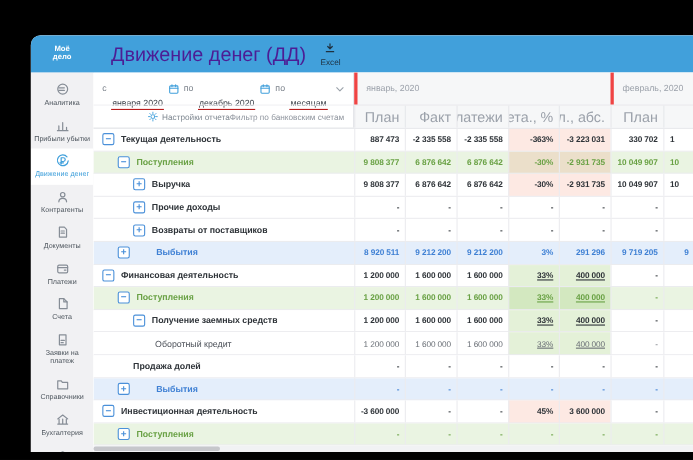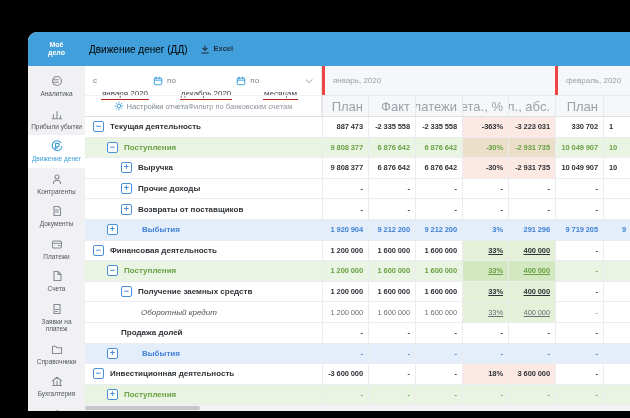--- a/index.html
+++ b/index.html
@@ -4,41 +4,41 @@
 <style>
   html,body{margin:0;padding:0;background:#000;}
   *{box-sizing:border-box;}
   .stage{position:relative;width:630px;height:418px;background:#000;overflow:hidden;
          font-family:"Liberation Sans","DejaVu Sans",sans-serif;}
   .window{position:absolute;left:28px;top:32px;right:0;bottom:7px;background:#fff;
           border-top-left-radius:9px;overflow:hidden;display:flex;flex-direction:column;}
   
   .topbar{height:34px;flex:0 0 34px;background:#41a0db;display:flex;align-items:center;}
   .logo{width:57px;flex:0 0 57px;text-align:center;color:#fff;font-size:7px;font-weight:bold;line-height:8px;}
-  .title{color:#000000;font-size:10px;margin-left:4px;white-space:nowrap;}
-  .excel{display:flex;gap:3px;margin-left:13px;color:#1f3140;font-size:7.5px;font-weight:bold;cursor:pointer;}
+  .title{color:#4c1d95;font-size:18px;margin-left:16px;white-space:nowrap;}
+  .excel{display:flex;align-items:center;gap:3px;margin-left:13px;color:#1f3140;font-size:7.5px;font-weight:normal;cursor:pointer;flex-direction:column;}
   
   .appbody{flex:1;display:flex;min-height:0;}
   .sidebar{width:57px;flex:0 0 57px;background:#f1f1f3;overflow:hidden;padding-top:4px;}
   .side-item{padding:5px 2px 5px;text-align:center;font-size:6.5px;line-height:7.5px;color:#4e565e;cursor:pointer;}
   .side-item .sicon{display:block;height:13px;margin-bottom:2px;color:#868d96;}
   .side-item svg{width:12px;height:12px;stroke:currentColor;fill:none;stroke-width:1.1;stroke-linecap:round;stroke-linejoin:round;}
   .side-item.active{background:#fff;color:#41a0db;}
   .side-item.active .sicon{color:#41a0db;}
   .main{flex:1;min-width:0;display:flex;flex-direction:column;background:#fff;}
   
   .head{height:51px;flex:0 0 51px;display:flex;border-bottom:1px solid #dfe0e4;}
   .head-left{width:237px;flex:0 0 237px;border-right:1px solid #e3e4e8;display:flex;flex-direction:column;}
   .filters{height:29px;display:flex;align-items:center;padding-left:8px;gap:4px;font-size:8px;white-space:nowrap;}
   .flabel{color:#7b828b;}
   .fvalue{color:#3a4048;border-bottom:1px solid #b91c1c;padding:0 1px 1px;cursor:pointer;margin-top:28px;}
   .cal{width:10px;height:10px;color:#41a0db;cursor:pointer;}
   .cal svg,.chev svg{width:10px;height:10px;stroke:currentColor;fill:none;stroke-width:1.2;stroke-linecap:round;stroke-linejoin:round;}
   .chev{width:10px;height:10px;color:#9aa1a9;margin-left:2px;}
-  .settings{height:22px;display:flex;align-items:center;justify-content:center;padding:0 8px;border-top:1px solid #f1f1f4;font-size:7.5px;}
+  .settings{height:22px;display:flex;align-items:center;justify-content:flex-end;padding:0 8px;border-top:1px solid #f1f1f4;font-size:7.5px;}
   .settings-link{display:flex;align-items:center;gap:3px;color:#7e8790;cursor:pointer;}
   .gear{width:10px;height:10px;color:#41a0db;}
   .gear svg{width:10px;height:10px;stroke:currentColor;fill:none;stroke-width:1;stroke-linecap:round;}
   .bank-link{color:#8f959e;cursor:pointer;}
   .head-right{flex:1;min-width:0;display:flex;flex-direction:column;background:#f6f7f8;}
   .months{height:31px;display:grid;grid-template-columns:233px minmax(0,1fr);border-bottom:1px solid #e9eaed;}
   .month-cell{padding-left:8px;display:flex;align-items:center;font-size:8px;color:#9ba1aa;border-left:3px solid #ef4444;white-space:nowrap;overflow:hidden;}
   .colhdr{height:20px;display:grid;grid-template-columns:46px 47px 47px 46px 47px 48px minmax(0,1fr);}
   .colhdr .hcell{display:flex;align-items:center;justify-content:flex-end;padding-right:5px;font-size:13px;color:#9ba1aa;border-left:1px solid #e7e8ec;white-space:nowrap;overflow:hidden;}
   
@@ -52,21 +52,21 @@
   .exp{flex:0 0 11px;width:11px;height:11px;margin-right:6px;border:1px solid #4a90d9;border-radius:2px;
        background:#fff;color:#4a90d9;font-size:9px;line-height:9px;font-weight:bold;text-align:center;cursor:pointer;}
   .rlabel{font-size:8px;color:#2e3338;font-weight:bold;overflow:hidden;text-overflow:clip;}
   .num{justify-content:flex-end;padding-right:5px;font-size:7.5px;font-weight:bold;color:#2e3338;
        border-left:1px solid #ebecef;white-space:nowrap;overflow:hidden;letter-spacing:-0.1px;}
   .num.partial{justify-content:flex-start;padding-left:5px;padding-right:0;}
   .style-income{background:#eaf4e2;}
   .style-income .rlabel,.style-income .num{color:#69a144;}
   .style-outflow{background:#e4eefb;}
   .style-outflow .rlabel,.style-outflow .num{color:#3f80d4;padding-left:18px;}
-  .style-leaf .rlabel{font-weight:normal;color:#4b5058;font-style:italic;}
+  .style-leaf .rlabel{font-weight:normal;color:#4b5058;}
   .style-leaf .num{font-weight:normal;color:#6a6f76;}
   .ovl-neg{background:rgba(242,118,79,0.16);}
   .ovl-pos{background:rgba(122,186,60,0.20);text-decoration:underline;}
   
   .hscroll{height:6px;flex:0 0 6px;position:relative;background:#f1f2f4;}
   .hthumb{position:absolute;left:0;top:1px;width:115px;height:4px;border-radius:2px;background:#c6c7cb;cursor:pointer;}
 </style>
 </head>
 <body>
 
@@ -278,21 +278,21 @@
               <div class="cell num c3">-</div>
               <div class="cell num c4">-</div>
               <div class="cell num c5">-</div>
               <div class="cell num c6 partial"></div>
             </div>
             <div class="trow style-outflow">
               <div class="cell label-cell lvl1">
                 <span class="exp">+</span>
                 <span class="rlabel">Выбытия</span>
               </div>
-              <div class="cell num c0">1 920 904</div>
+              <div class="cell num c0">8 920 511</div>
               <div class="cell num c1">9 212 200</div>
               <div class="cell num c2">9 212 200</div>
               <div class="cell num c3">3%</div>
               <div class="cell num c4">291 296</div>
               <div class="cell num c5">9 719 205</div>
               <div class="cell num c6 partial">9</div>
             </div>
             <div class="trow style-section">
               <div class="cell label-cell lvl0">
                 <span class="exp">−</span>
@@ -370,21 +370,21 @@
               <div class="cell num c6 partial"></div>
             </div>
             <div class="trow style-section">
               <div class="cell label-cell lvl0">
                 <span class="exp">−</span>
                 <span class="rlabel">Инвестиционная деятельность</span>
               </div>
               <div class="cell num c0">-3 600 000</div>
               <div class="cell num c1">-</div>
               <div class="cell num c2">-</div>
-              <div class="cell num c3 ovl-neg">18%</div>
+              <div class="cell num c3 ovl-neg">45%</div>
               <div class="cell num c4 ovl-neg">3 600 000</div>
               <div class="cell num c5">-</div>
               <div class="cell num c6 partial"></div>
             </div>
             <div class="trow style-income">
               <div class="cell label-cell lvl1">
                 <span class="exp">+</span>
                 <span class="rlabel">Поступления</span>
               </div>
               <div class="cell num c0">-</div>

